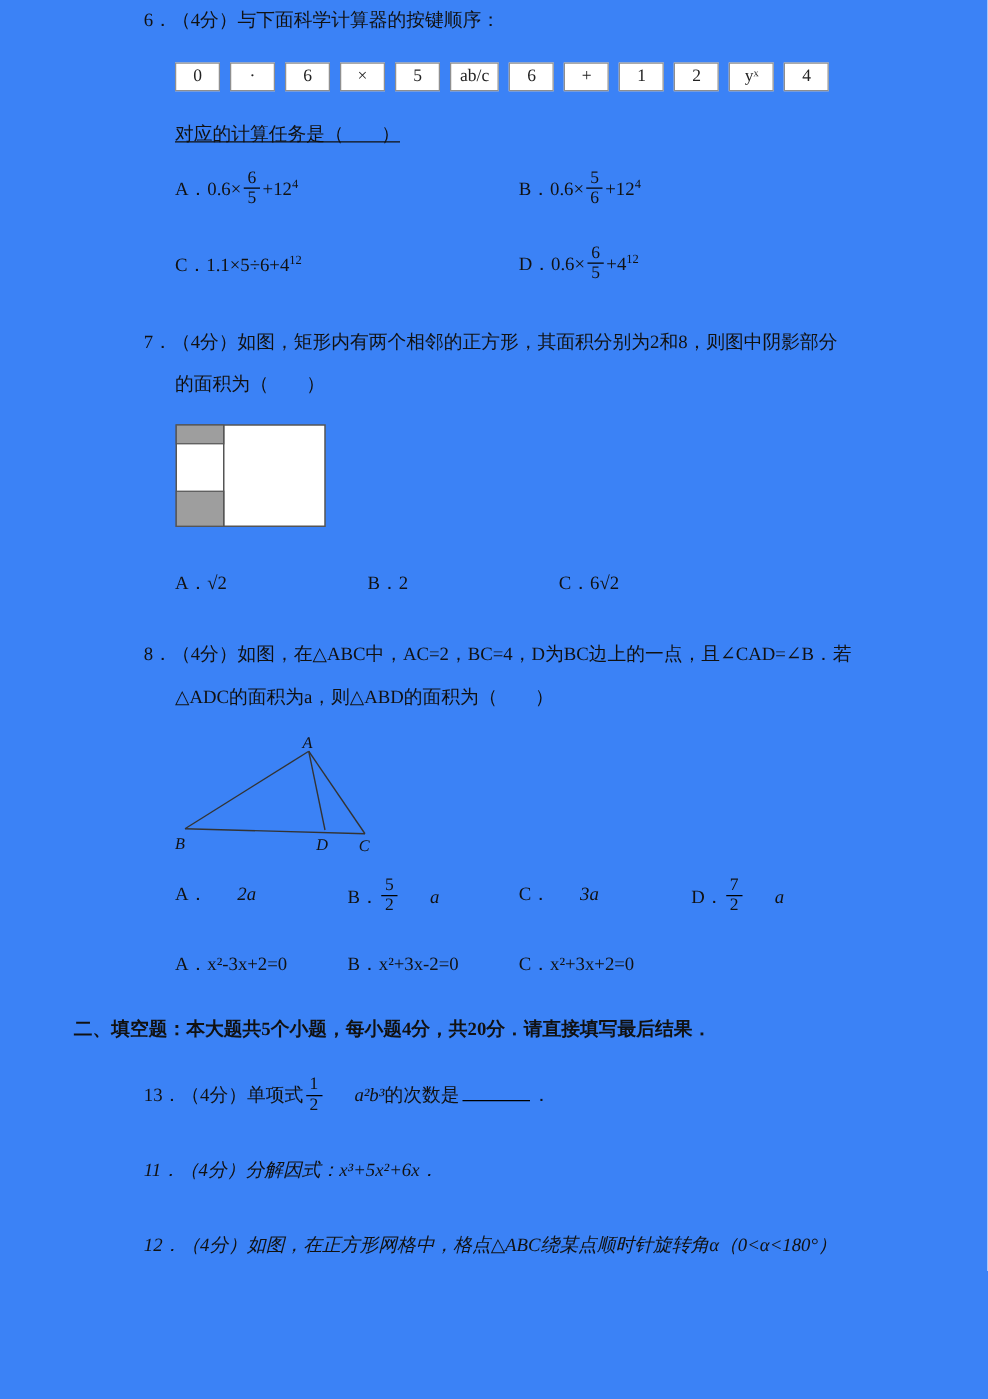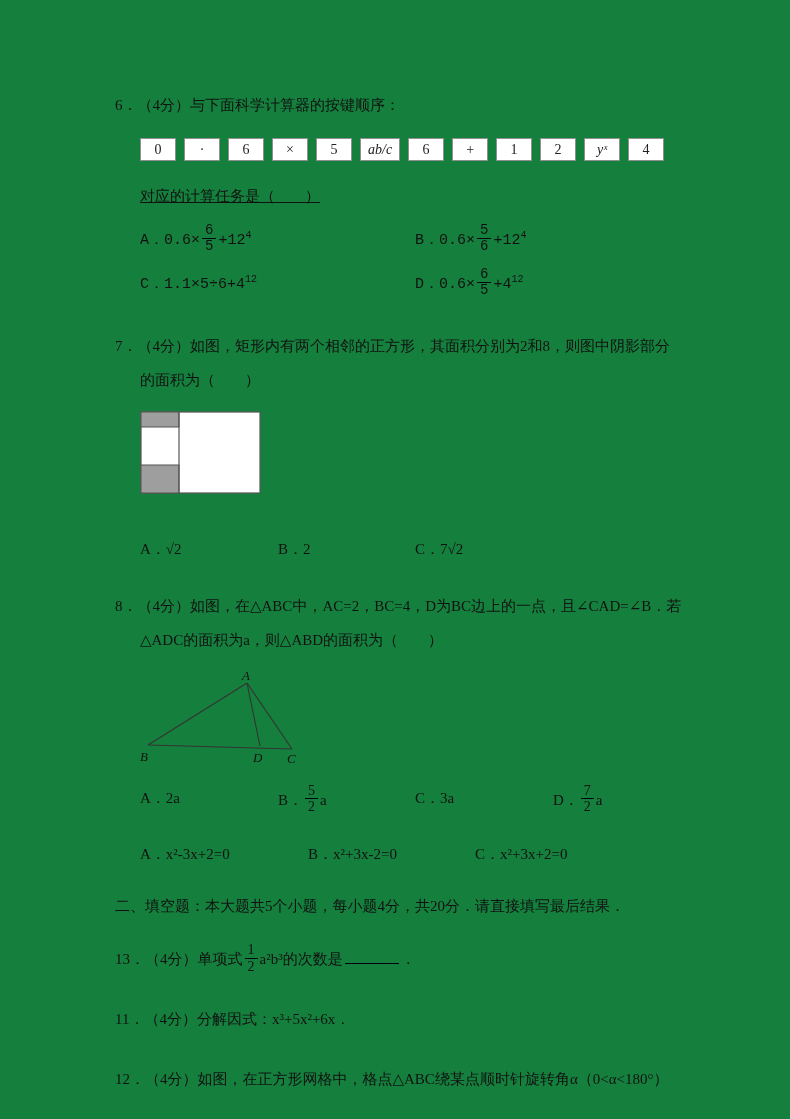--- a/index.html
+++ b/index.html
@@ -1,59 +1,58 @@
 <!DOCTYPE html>
 <html><head>
 <meta charset="utf-8">
 <style>
   html,body{margin:0;padding:0;background:#ffffff;}
   .page{
     position:relative;
     width:790px;height:1119px;
-    background:#15803d;
+    background:#3b82f6;
     box-sizing:border-box;
-    padding-top:88px;
     overflow:hidden;
     font-family:"Liberation Serif","DejaVu Serif",serif;
     font-size:15px;color:#111;
   }
   .stem{margin:0 108px 0 140px;text-indent:-25px;line-height:34px;}
   .plainline{margin:0 108px 0 115px;line-height:34px;}
   .keysrow{display:flex;gap:8px;margin:16px 0 0 140px;align-items:stretch;}
   .key{
     border:1px solid #8f8f8f;background:#fff;
     min-width:20px;padding:1px 7px;text-align:center;
     font-size:14px;line-height:19px;color:#222;
   }
-  .kit{font-style:italic;}
+  .kit{}
   .prompt{margin:24px 0 0 140px;line-height:22px;text-decoration:underline;}
   .optgrid2{
     display:grid;grid-template-columns:275px 1fr;
-    row-gap:12px;margin:16px 0 0 140px;align-items:center;line-height:22px;font-family:Liberation Mono, monospace;
+    row-gap:28px;margin:16px 0 0 140px;align-items:center;line-height:22px;
   }
   .optgrid4{
     display:grid;grid-template-columns:138px 137px 138px 1fr;
     margin:0 0 0 140px;align-items:center;line-height:24px;
   }
   .frac{
     display:inline-block;text-align:center;vertical-align:-0.45em;
     line-height:1.1;font-size:14px;margin:0 2px;
   }
   .frac .num{display:block;border-bottom:1px solid #000;padding:0 3px 0;}
   .frac .den{display:block;padding:0 3px;}
   sup{font-size:10px;}
-  .mathvar{}
+  .mathvar{font-style:italic;margin-left:24px;}
   .blank{
     display:inline-block;width:54px;height:1em;
     border-bottom:1px solid #000;vertical-align:baseline;margin:0 2px;
   }
-  .sectitle{font-weight:400;margin:28px 108px 0 115px;line-height:24px;}
+  .sectitle{font-weight:700;margin:28px 108px 0 59px;line-height:24px;}
   .fig{display:block;margin:14px 0 0 140px;}
-  .mt30{margin-top:30px;} .mt28{margin-top:28px;} .mt26{margin-top:26px;}
-  .mt24{margin-top:24px;} .mt22{margin-top:40px;} .mt18{margin-top:18px;} .mt12{margin-top:12px;gap:30px;}
+  .mt30{margin-top:30px;} .mt28{margin-top:28px;} .mt26{margin-top:26px;font-style:italic;}
+  .mt24{margin-top:24px;} .mt22{margin-top:30px;gap:16px;} .mt18{margin-top:18px;} .mt12{margin-top:12px;}
 </style>
 </head>
 <body>
 
 <div class="page">
 
   <section>
     <p class="stem">6．（4分）与下面科学计算器的按键顺序：</p>
     <div class="keysrow">
       <span class="key">0</span>
@@ -90,21 +89,21 @@
     <p class="stem">7．（4分）如图，矩形内有两个相邻的正方形，其面积分别为2和8，则图中阴影部分的面积为（　　）</p>
     <svg class="fig" width="126" height="86" viewBox="0 0 126 86">
       <rect x="1" y="1" width="119" height="81" fill="#ffffff" stroke="#555" stroke-width="1.2"></rect>
       <rect x="1" y="1" width="38" height="15" fill="#9e9e9e" stroke="#555" stroke-width="1"></rect>
       <rect x="1" y="54" width="38" height="28" fill="#9e9e9e" stroke="#555" stroke-width="1"></rect>
       <line x1="39" y1="1" x2="39" y2="82" stroke="#555" stroke-width="1.2"></line>
     </svg>
     <div class="optgrid4 mt22">
       <div><span>A．</span><span>√2</span></div>
       <div><span>B．</span><span>2</span></div>
-      <div><span>C．</span><span>7√2</span></div>
+      <div><span>C．</span><span>6√2</span></div>
     </div>
   </section>
 
   <section class="mt28">
     <p class="stem">8．（4分）如图，在△ABC中，AC=2，BC=4，D为BC边上的一点，且∠CAD=∠B．若△ADC的面积为a，则△ABD的面积为（　　）</p>
     <svg class="fig" width="172" height="94" viewBox="0 0 172 94">
       <line x1="107" y1="12" x2="8" y2="74" stroke="#333" stroke-width="1.1"></line>
       <line x1="107" y1="12" x2="152" y2="78" stroke="#333" stroke-width="1.1"></line>
       <line x1="8" y1="74" x2="152" y2="78" stroke="#333" stroke-width="1.1"></line>
       <line x1="107" y1="12" x2="120" y2="75" stroke="#333" stroke-width="1.1"></line>

